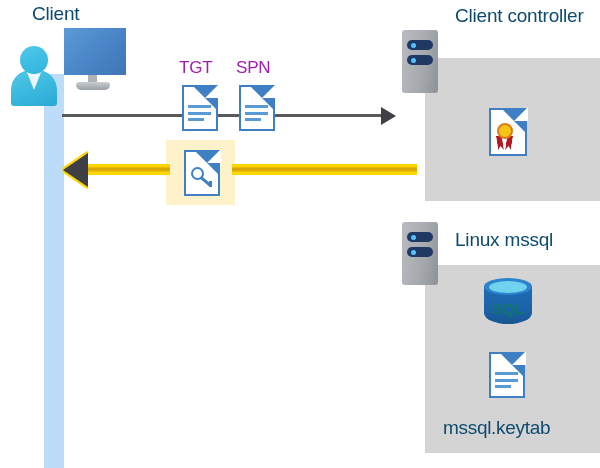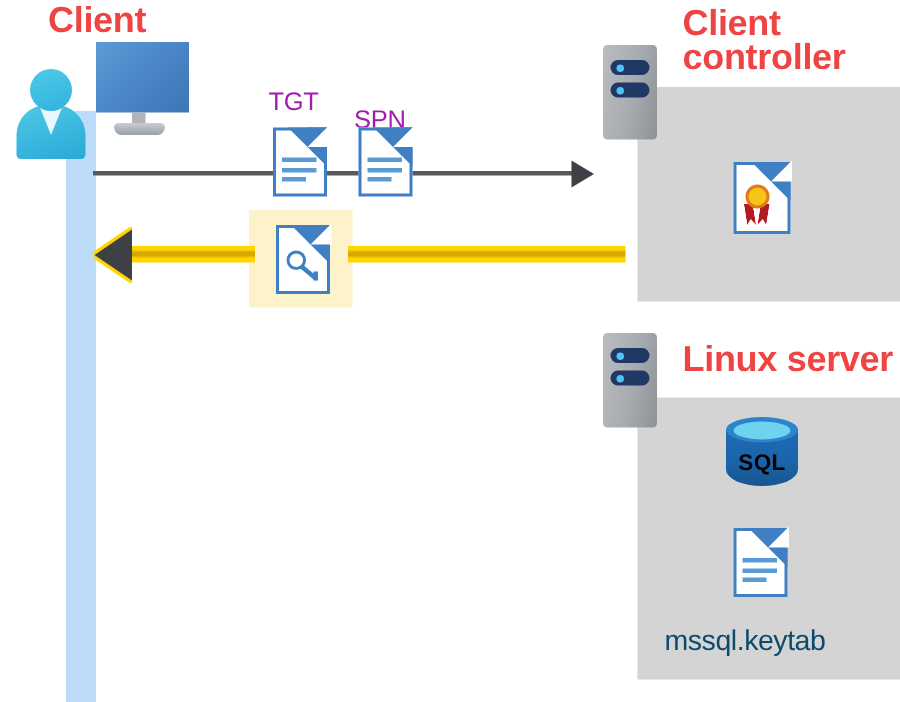--- a/index.html
+++ b/index.html
@@ -6,31 +6,31 @@
   body{width:600px;height:468px;position:relative;overflow:hidden;
        font-family:"Liberation Sans",sans-serif;}
   .abs{position:absolute;}
 
   
   .panel{background:#d4d4d4;}
   #dc-panel{left:425px;top:58px;width:175px;height:143px;}
   #lx-panel{left:425px;top:265px;width:175px;height:188px;}
 
   
-  .title{font-weight:bold;color:#ef4444;font-size:24px;line-height:23px;letter-spacing:-.2px;}
+  .title{font-weight:normal;color:#0c4a6e;font-size:19px;line-height:23px;letter-spacing:-.2px;}
   #client-title{left:32px;top:2px;}
   #dc-title{left:455px;top:4px;width:140px;}
   #lx-title{left:455px;top:228px;}
 
   .caption{font-size:19px;color:#0c4a6e;letter-spacing:-.3px;}
   #keytab-caption{left:443px;top:417px;}
 
   .doclabel{font-size:17px;color:#a21caf;letter-spacing:-.2px;}
   #tgt-label{left:179px;top:58px;}
-  #spn-label{left:236px;top:58px;margin-top:12px;}
+  #spn-label{left:236px;top:58px;}
 
   
   #lifeline{left:44px;top:74px;width:20px;height:394px;background:#bcdcfa;}
 
   
   #monitor{left:56px;top:28px;width:62px;height:47px;
            background:linear-gradient(135deg,#5b9bd5 0%,#4a86c8 50%,#3f75b5 100%);}
   #mon-neck{left:80px;top:75px;width:9px;height:9px;background:#b0b4b8;}
   #mon-base{left:68px;top:82px;width:34px;height:8px;
             background:linear-gradient(180deg,#c9cdd1,#9aa0a6);
@@ -117,21 +117,21 @@
   
   #sql{left:484px;top:278px;width:48px;height:52px;}
   #sql-body{position:absolute;left:0;top:8px;width:48px;height:38px;
             background:linear-gradient(180deg,#1d6bb5 0%,#1b63a8 60%,#17558f 100%);
             border-radius:0 0 24px 24px/0 0 11px 11px;}
   #sql-top{position:absolute;left:0;top:0;width:48px;height:17px;border-radius:50%;
            background:#2b84cc;}
   #sql-top-in{position:absolute;left:5px;top:3px;width:38px;height:12px;
               border-radius:50%;background:#6fd3ef;}
   #sql-text{position:absolute;left:0;top:22px;width:48px;text-align:center;
-            color:#000000;font-size:15px;font-weight:bold;letter-spacing:.3px;}
+            color:#0f766e;font-size:15px;font-weight:bold;letter-spacing:.3px;}
 </style>
 </head>
 <body>
 
 <div class="abs panel" id="dc-panel"></div>
 <div class="abs panel" id="lx-panel"></div>
 
 <div class="abs" id="lifeline"></div>
 <div class="abs title" id="client-title">Client</div>
 
@@ -201,21 +201,21 @@
 </div>
 
 <div class="rack" id="lx-rack">
   <div class="bay b1">
       <div class="led"></div>
     </div>
   <div class="bay b2">
       <div class="led"></div>
     </div>
 </div>
-<div class="abs title" id="lx-title">Linux server</div>
+<div class="abs title" id="lx-title">Linux mssql</div>
 
 <div class="abs" id="sql">
   <div id="sql-body"></div>
   <div id="sql-top">
     <div id="sql-top-in"></div>
   </div>
   <div id="sql-text">SQL</div>
 </div>
 
 <div class="doc" id="keytab-doc">

